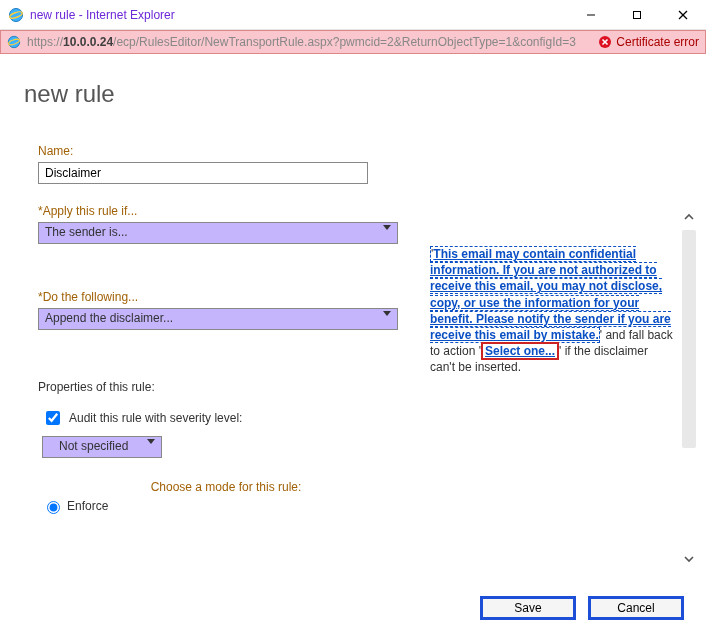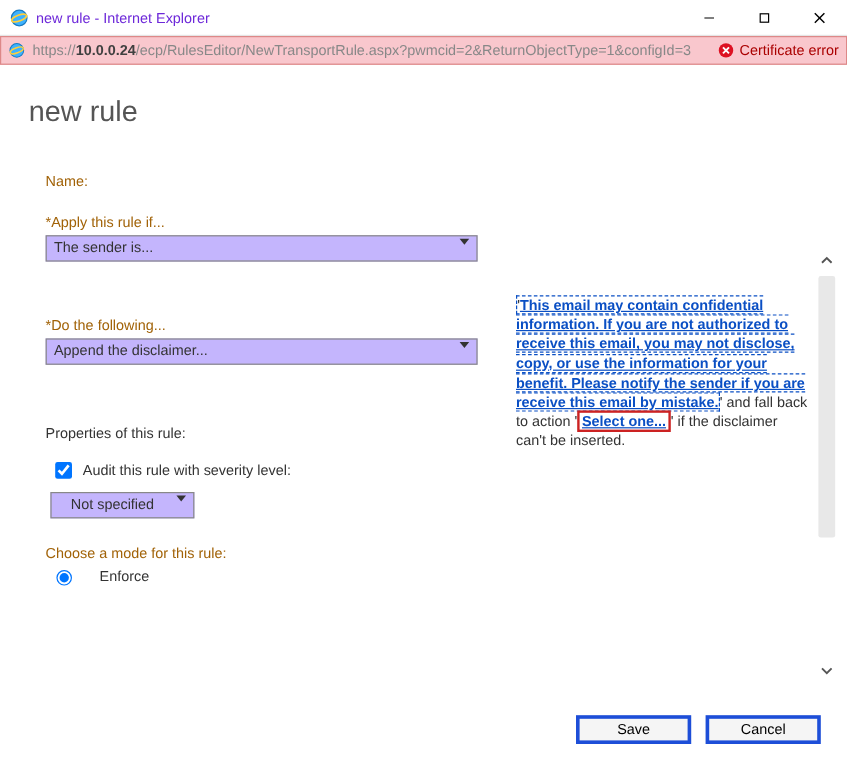--- a/index.html
+++ b/index.html
@@ -156,21 +156,21 @@
     margin: 50px 0 14px 0;
   }
   .checkbox-row {
     display: flex; align-items: center; gap: 6px;
     margin-left: 4px;
     margin-bottom: 8px;
   }
   .checkbox-row input[type=checkbox] { width: 14px; height: 14px; }
   .checkbox-row label { font-size: 12px; }
   .radio-row {
-    display: flex; align-items: center; gap: 20px;
+    display: flex; align-items: center; gap: 4px;
     margin-left: 4px;
   }
   .radio-row input[type=radio] { width: 13px; height: 13px; }
   .radio-row label { font-size: 12px; }
   
   .scroll-arrow {
     position: absolute;
     right: 8px;
     width: 18px; height: 18px;
     display: flex; align-items: center; justify-content: center;
@@ -251,20 +251,21 @@
   </span>
 </div>
 
 <div class="content">
   <h1 class="page-title">new rule</h1>
 
   <div class="form-area">
     <div class="left-col">
       <div class="block">
         <div class="field-label">Name:</div>
+        <input class="text-input" type="text" value="Disclaimer" style="">
       </div>
 
       <div class="block tall" style="margin-top:14px;">
         <div class="field-label">*Apply this rule if...</div>
         <div class="dropdown">
           <span>The sender is...</span>
           <span class="caret"></span>
         </div>
       </div>
 
@@ -280,21 +281,21 @@
 
       <div class="checkbox-row">
         <input type="checkbox" checked="" style="">
         <label>Audit this rule with severity level:</label>
       </div>
       <div class="dropdown small" style="margin-left:4px;padding-left:16px;">
         <span>Not specified</span>
         <span class="caret"></span>
       </div>
 
-      <div class="field-label" style="margin-top:22px;">Choose a mode for this rule:</div>
+      <div class="field-label" style="margin-top:22px;text-align:center;">Choose a mode for this rule:</div>
       <div class="radio-row">
         <input type="radio" checked="" style="">
         <label>Enforce</label>
       </div>
     </div>
 
     <div class="right-col">
       <div style="height:62px;"></div>
 
       <div style="height:40px;"></div>

